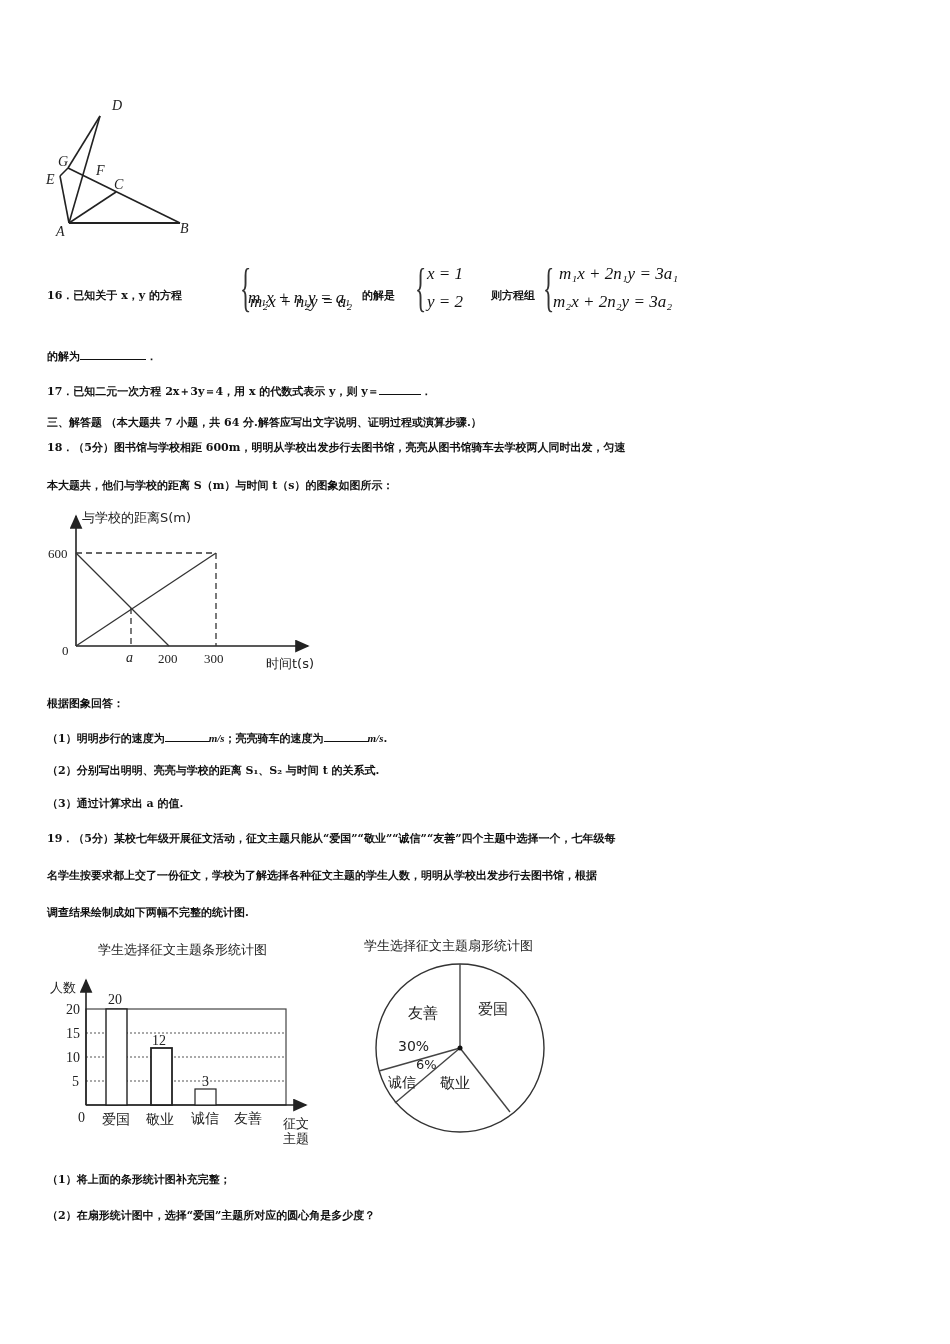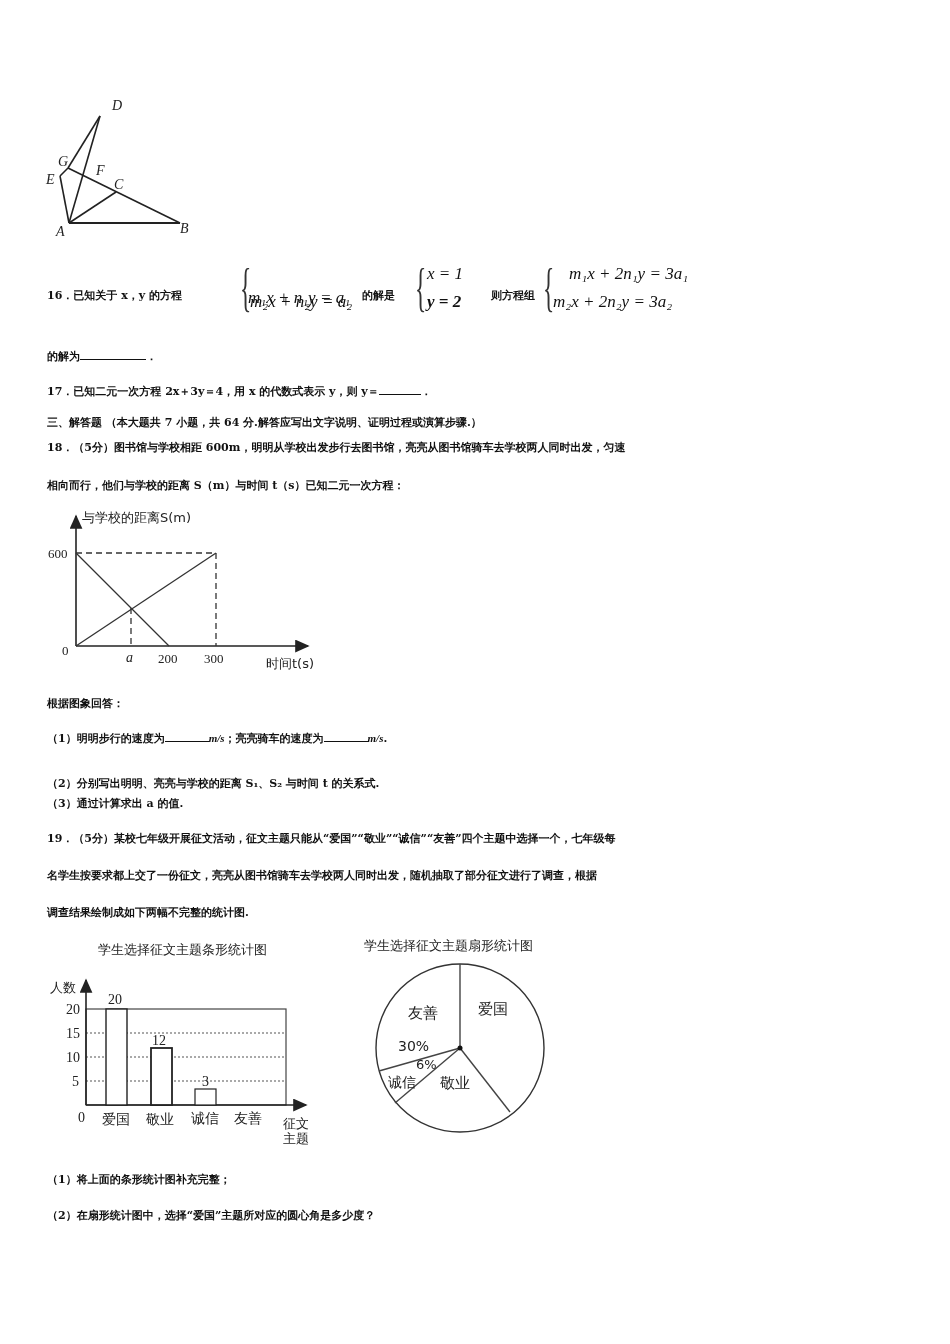--- a/index.html
+++ b/index.html
@@ -43,40 +43,40 @@
 </div>
 <div class="abs" style="left:240px;top:262px;width:120px;height:54px;">
   <span class="brace" style="left:0;top:-4px;font-size:52px;font-weight:100;transform:scaleX(0.45);transform-origin:left;">{</span>
   <div class="abs math" style="left:8px;top:2px;margin-top:24px;">m₁x + n₁y = a₁</div>
   <div class="abs math" style="left:10px;top:30px;">m₂x + n₂y = a₂</div>
 </div>
 <div class="abs txt" style="left:362px;top:286px;">的解是</div>
 <div class="abs" style="left:415px;top:262px;width:60px;height:54px;">
   <span class="brace" style="left:0;top:-4px;font-size:52px;font-weight:100;transform:scaleX(0.45);transform-origin:left;">{</span>
   <div class="abs math" style="left:12px;top:2px;">x = 1</div>
-  <div class="abs math" style="left:12px;top:30px;font-weight:bold;">y = 2</div>
+  <div class="abs math" style="left:12px;top:30px;">y = 2</div>
 </div>
 <div class="abs txt" style="left:472px;top:286px;margin-left:19px;">则方程组</div>
 <div class="abs" style="left:543px;top:262px;width:150px;height:54px;">
   <span class="brace" style="left:0;top:-4px;font-size:52px;font-weight:100;transform:scaleX(0.45);transform-origin:left;">{</span>
-  <div class="abs math" style="left:26px;top:2px;text-align:center;">m₁x + 2n₁y = 3a₁</div>
+  <div class="abs math" style="left:16px;top:2px;text-align:center;">m₁x + 2n₁y = 3a₁</div>
   <div class="abs math" style="left:10px;top:30px;">m₂x + 2n₂y = 3a₂</div>
 </div>
 <div class="abs txt" style="left:47px;top:345px;">
   <span>的解为</span><span class="blank" style="width:66px;"></span><span>．</span>
 </div>
 
 <div class="abs txt" style="left:47px;top:380px;">
   <span>17．已知二元一次方程 2x＋3y＝4，用 x 的代数式表示 y，则 y＝</span><span class="blank" style="width:42px;"></span><span>．</span>
 </div>
 
 <div class="abs txt" style="left:47px;top:413px;text-align:center;">三、解答题 （本大题共 7 小题，共 64 分.解答应写出文字说明、证明过程或演算步骤.）</div>
 
 <div class="abs txt" style="left:47px;top:438px;">18．（5分）图书馆与学校相距 600m，明明从学校出发步行去图书馆，亮亮从图书馆骑车去学校两人同时出发，匀速</div>
-<div class="abs txt" style="left:47px;top:476px;">相向而行，他们与学校的距离 S（m）与时间 t（s）已知二元一次方程：</div>
+<div class="abs txt" style="left:47px;top:476px;">本大题共，他们与学校的距离 S（m）与时间 t（s）的图象如图所示：</div>
 
 <svg class="abs" style="left:30px;top:500px;" width="300" height="180" viewBox="0 0 300 180">
   <defs>
     <marker id="arr" markerWidth="10" markerHeight="10" refX="8" refY="4" orient="auto">
       <path d="M0,0 L9,4 L0,8 z" fill="#222"></path>
     </marker>
   </defs>
 
   <line x1="46" y1="146" x2="278" y2="146" stroke="#222" stroke-width="1.6" marker-end="url(#arr)"></line>
   <line x1="46" y1="146" x2="46" y2="16" stroke="#222" stroke-width="1.6" marker-end="url(#arr)"></line>
@@ -96,25 +96,25 @@
   <text x="96" y="162" font-size="14" font-style="italic" fill="#222">a</text>
   <text x="128" y="163" font-size="13" fill="#222">200</text>
   <text x="174" y="163" font-size="13" fill="#222">300</text>
   <text x="236" y="168" font-size="13" class="cjk" fill="#222">时间t(s)</text>
 </svg>
 
 <div class="abs txt" style="left:47px;top:694px;">根据图象回答：</div>
 <div class="abs txt" style="left:47px;top:727px;">
   <span>（1）明明步行的速度为</span><span class="blank" style="width:44px;"></span><span class="it">m/s</span><span>；亮亮骑车的速度为</span><span class="blank" style="width:44px;"></span><span class="it">m/s</span><span>.</span>
 </div>
-<div class="abs txt" style="left:47px;top:761px;margin-top:13px;">（2）分别写出明明、亮亮与学校的距离 S₁、S₂ 与时间 t 的关系式.</div>
+<div class="abs txt" style="left:47px;top:761px;">（2）分别写出明明、亮亮与学校的距离 S₁、S₂ 与时间 t 的关系式.</div>
 <div class="abs txt" style="left:47px;top:794px;">（3）通过计算求出 a 的值.</div>
 
 <div class="abs txt" style="left:47px;top:829px;">19．（5分）某校七年级开展征文活动，征文主题只能从“爱国”“敬业”“诚信”“友善”四个主题中选择一个，七年级每</div>
-<div class="abs txt" style="left:47px;top:866px;">名学生按要求都上交了一份征文，亮亮从图书馆骑车去学校两人同时出发，随机抽取了部分征文进行了调查，根据</div>
+<div class="abs txt" style="left:47px;top:866px;">名学生按要求都上交了一份征文，学校为了解选择各种征文主题的学生人数，明明从学校出发步行去图书馆，根据</div>
 <div class="abs txt" style="left:47px;top:903px;">调查结果绘制成如下两幅不完整的统计图.</div>
 
 <svg class="abs" style="left:30px;top:930px;" width="300" height="220" viewBox="0 0 300 220">
   <defs>
     <marker id="arr2" markerWidth="10" markerHeight="10" refX="8" refY="4" orient="auto">
       <path d="M0,0 L9,4 L0,8 z" fill="#222"></path>
     </marker>
   </defs>
   <text x="68" y="24" font-size="13" class="cjk" fill="#222">学生选择征文主题条形统计图</text>
 

